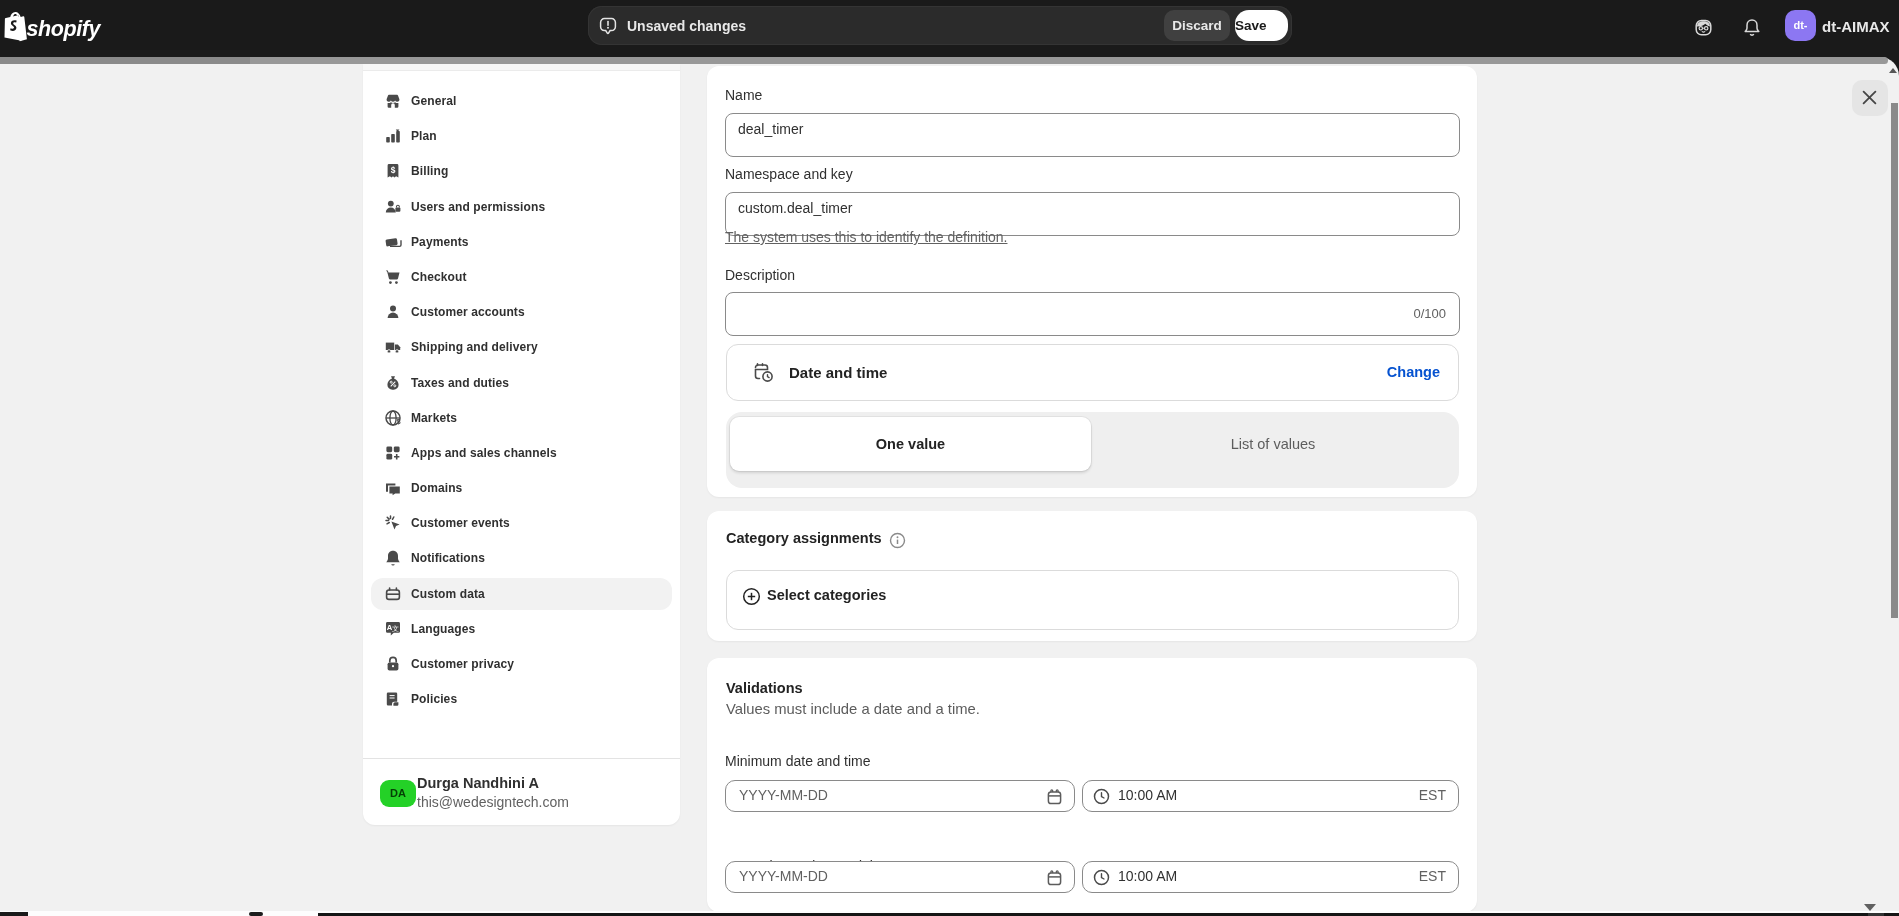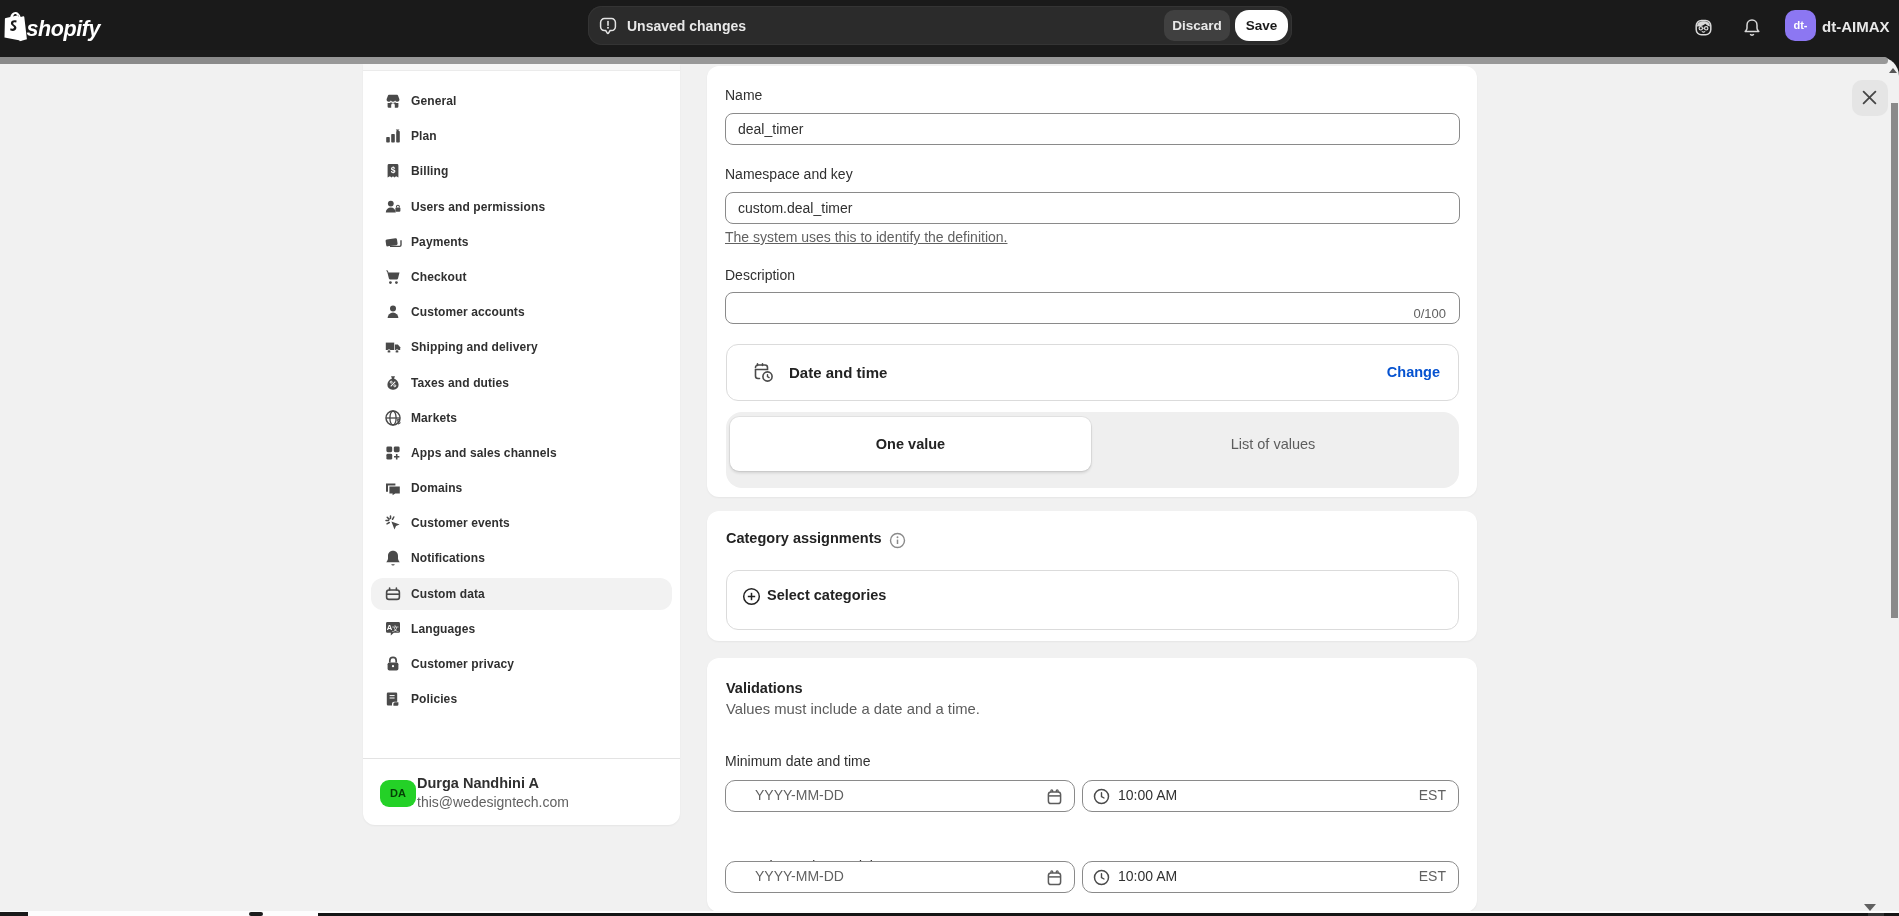--- a/index.html
+++ b/index.html
@@ -6,21 +6,21 @@
 html,body { width:1899px; height:916px; overflow:hidden; }
 body { background:#f1f1f1; font-family:"Liberation Sans", sans-serif; position:relative; }
 
 
 .topbar { position:absolute; left:0; top:0; width:1899px; height:57px; background:#1a1a1a; }
 .logo { position:absolute; left:2px; top:11px; }
 .pill { position:absolute; left:588px; top:6px; width:704px; height:39px; background:#2b2b2b; border-radius:14px; box-shadow: inset 0 0 0 1px #343434; }
 .pill .warn { position:absolute; left:11px; top:11px; }
 .pill .msg { position:absolute; left:39px; top:12px; font-size:14px; font-weight:650; color:#e8e8e8; }
 .btn-discard { position:absolute; left:576px; top:4px; width:66px; height:31px; background:#404040; border-radius:10px; color:#e8e8e8; font-size:13.5px; font-weight:650; text-align:center; line-height:31px; }
-.btn-save { position:absolute; left:647px; top:4px; width:53px; height:31px; background:#fff; border-radius:14px; color:#1a1a1a; font-size:13.5px; font-weight:650; text-align:center; line-height:31px; }
+.btn-save { position:absolute; left:647px; top:4px; width:53px; height:31px; background:#fff; border-radius:14px; color:#1a1a1a; font-size:13.5px; font-weight:650; line-height:31px; }
 .tb-face { position:absolute; left:1695px; top:19px; }
 .tb-bell { position:absolute; left:1743px; top:18px; }
 .tb-avatar { position:absolute; left:1785px; top:10px; width:31px; height:31px; border-radius:10px; background:#8c77f2; color:#fff; font-size:11px; font-weight:700; text-align:center; line-height:31px; }
 .tb-shop { position:absolute; left:1822px; top:18px; font-size:15px; font-weight:700; color:#e8e8e8; }
 
 
 .darkpatch { position:absolute; right:0; top:56px; width:24px; height:20px; background:#1a1a1a; }
 .lightcorner { position:absolute; right:0; top:57px; width:24px; height:19px; background:#f1f1f1; border-top-right-radius:19px; }
 .strip { position:absolute; left:0; top:57px; width:1888px; height:7px; background:#989898; border-radius:0 9px 9px 0; }
 .strip .thumb { position:absolute; left:0; top:0; width:250px; height:7px; background:#8a8a8a; }
@@ -47,38 +47,38 @@
 .sb-name { position:absolute; left:54px; top:711px; font-size:14.5px; font-weight:700; color:#303030; }
 .sb-mail { position:absolute; left:54px; top:730px; font-size:14px; color:#616161; }
 
 
 .card { position:absolute; left:707px; width:770px; background:#fff; border-radius:12px; box-shadow:0 1px 2px rgba(0,0,0,0.05); }
 #card1 { top:66px; height:431px; }
 #card2 { top:511px; height:130px; }
 #card3 { top:658px; height:254px; }
 
 .lbl { position:absolute; font-size:14px; color:#303030; }
-.inp { position:absolute; left:18px; width:735px; height:32px; border:1px solid #8a8a8a; border-radius:8px; background:#fff; font-size:14px; color:#303030; line-height:30px; padding-left:12px; }
+.inp { position:absolute; left:18px; width:735px; height:44px; border:1px solid #8a8a8a; border-radius:8px; background:#fff; font-size:14px; color:#303030; line-height:30px; padding-left:12px; }
 .helper { position:absolute; left:18px; font-size:14px; color:#616161; }
 .counter { position:absolute; right:13px; top:6px; font-size:13px; color:#616161; }
 
 .dtbox { position:absolute; left:19px; top:278px; width:733px; height:57px; border:1px solid #dbdbdb; border-radius:12px; }
 .dtbox .ttl { position:absolute; left:62px; top:19px; font-size:15px; font-weight:650; color:#232323; }
 .dtbox .chg { position:absolute; right:18px; top:19px; font-size:14.5px; font-weight:600; color:#0552d0; }
 
 .seg { position:absolute; left:19px; top:346px; width:733px; height:76px; background:#efefef; border-radius:16px; }
 .seg .on { position:absolute; left:4px; top:5px; width:361px; height:54px; background:#fff; border-radius:9px; box-shadow:0 2px 3px rgba(0,0,0,0.12), 0 0 0 1px rgba(0,0,0,0.05); text-align:center; line-height:54px; font-size:14.5px; font-weight:650; color:#232323; }
 .seg .off { position:absolute; left:365px; top:5px; width:364px; height:54px; text-align:center; line-height:54px; font-size:14.5px; color:#5d5d5d; }
 
 .h2 { position:absolute; left:19px; font-size:14.5px; font-weight:700; color:#232323; }
 .selbox { position:absolute; left:19px; top:59px; width:733px; height:60px; border:1px solid #dbdbdb; border-radius:12px; }
 .selbox span { position:absolute; left:40px; top:16px; font-size:14.5px; font-weight:650; color:#232323; }
 
 .dinp { position:absolute; height:32px; border:1px solid #8a8a8a; border-radius:10px; background:#fff; font-size:14px; }
-.ph { color:#616161; position:absolute; left:13px; top:6px;margin-left:16px; }
+.ph { color:#616161; position:absolute; left:13px; top:6px; }
 .dark { color:#303030; position:absolute; left:35px; top:6px; }
 .est { position:absolute; right:12px; top:6px; color:#616161; }
 
 .close { position:absolute; left:1852px; top:80px; width:36px; height:36px; border-radius:10px; background:#e5e5e5; }
 </style>
 </head>
 <body>
 
 <div class="topbar">
   <div class="logo">

